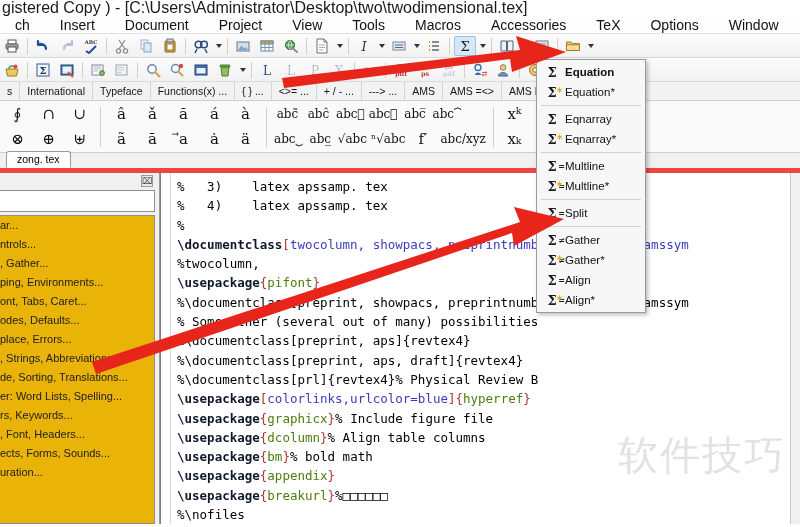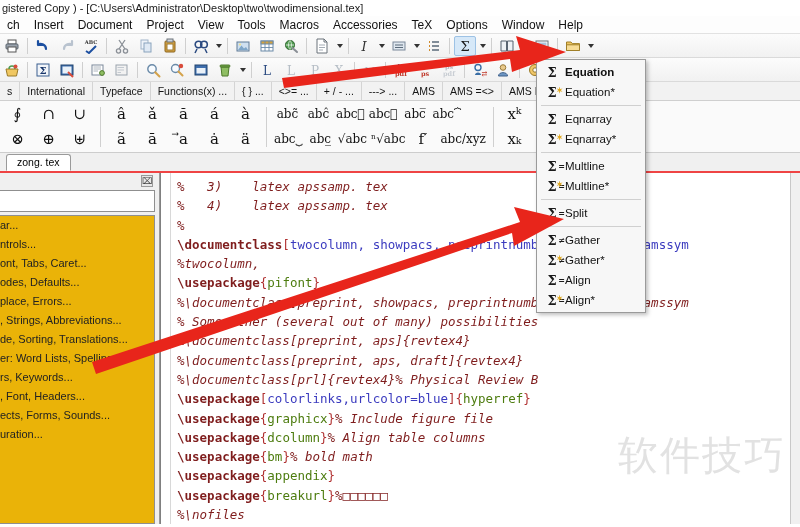--- a/index.html
+++ b/index.html
@@ -7,31 +7,31 @@
   body {
     width:800px; height:527px; overflow:hidden;
     font-family:"Liberation Sans", sans-serif;
     font-size:11px; color:#000; background:#ffffff;
     position:relative;
   }
   
   #titlebar {
     height:16px; line-height:16px;
     background:#ffffff; color:#1a1a1a;
-    font-size:11px; padding-left:2px; white-space:nowrap;
+    font-size:16px; padding-left:2px; white-space:nowrap;
     overflow:hidden;
   }
   
   #menubar {
     height:18px; background:#fdfdfd;
     border-bottom:1px solid #e2e2e2;
     display:flex; align-items:center; white-space:nowrap;
     overflow:hidden;
   }
-  .menu-item { padding:0 7px; font-size:12px; line-height:18px; color:#111; cursor:default; }
+  .menu-item { padding:0 15px; font-size:14px; line-height:18px; color:#111; cursor:default; }
   
   .toolbar {
     height:24px; display:flex; align-items:center;
     background:linear-gradient(#fcfcfc,#f1f1f1);
     border-bottom:1px solid #dadada; white-space:nowrap; overflow:hidden;
   }
   .tb-btn {
     width:22px; height:20px; margin:0 1px;
     display:flex; align-items:center; justify-content:center;
     border:1px solid transparent; border-radius:2px;
@@ -62,21 +62,21 @@
   .sym-cell {
     min-width:31px; height:24px; display:flex; align-items:center; justify-content:center;
     font-family:"DejaVu Serif", serif; font-size:15px; color:#111; cursor:default;
     padding:0 2px;
   }
   .sym-cell.small { font-size:12px; }
   .sym-sep { width:1px; height:40px; background:#d0d0d0; margin:0 5px; }
   
   #doctabs {
     height:20px; background:#f0f0f0; display:flex; align-items:flex-end;
-    border-bottom:2px solid #ef4444; padding-left:6px;
+    border-bottom:5px solid #ef4444; padding-left:6px;
   }
   .doctab {
     background:#ffffff; border:1px solid #9a9a9a; border-bottom:1px solid #ffffff;
     height:17px; line-height:15px; padding:0 10px; font-size:10.5px;
     border-radius:3px 3px 0 0; cursor:default;
   }
   
   #body { display:flex; height:351px; }
   
   #dock {
@@ -106,22 +106,22 @@
     flex:1; background:#ffffff; position:relative; overflow:hidden;
     border-left:1px solid #808080;
     display:flex;
   }
   #gutter { width:10px; background:#ffffff; border-right:1px solid #d8d8d8; }
   #code {
     flex:1; padding:4px 0 0 6px;
     font-family:"DejaVu Sans Mono","Liberation Mono", monospace;
     font-size:12.5px; line-height:19.3px; white-space:pre; overflow:hidden;
   }
-  .cmt { color:#7f1d1d; font-style:italic; }
-  .cmd { color:#7f1d1d; font-weight:bold; }
+  .cmt { color:#000000; }
+  .cmd { color:#0f172a; font-weight:bold; }
   .brk { color:#b03030; }
   .opt { color:#3b3bbf; }
   .arg { color:#4d7c0f; }
   #editor-scroll {
     width:10px; background:#f0f0f0; border-left:1px solid #c8c8c8;
   }
   
   #watermark {
     position:absolute; right:14px; bottom:44px;
     font-family:"DejaVu Sans", sans-serif;
@@ -536,20 +536,22 @@
 <div id="body">
 
   <div id="dock">
     <div id="dock-head">
       <div id="dock-close">⌧</div>
     </div>
     <div id="dock-search"></div>
     <div id="dock-list">
         <div class="dock-item">ar...</div>
         <div class="dock-item">ntrols...</div>
+        <div class="dock-item">, Gather...</div>
+        <div class="dock-item">ping, Environments...</div>
         <div class="dock-item">ont, Tabs, Caret...</div>
         <div class="dock-item">odes, Defaults...</div>
         <div class="dock-item">place, Errors...</div>
         <div class="dock-item">, Strings, Abbreviations...</div>
         <div class="dock-item">de, Sorting, Translations...</div>
         <div class="dock-item">er: Word Lists, Spelling...</div>
         <div class="dock-item">rs, Keywords...</div>
         <div class="dock-item">, Font, Headers...</div>
         <div class="dock-item">ects, Forms, Sounds...</div>
         <div class="dock-item">uration...</div>

